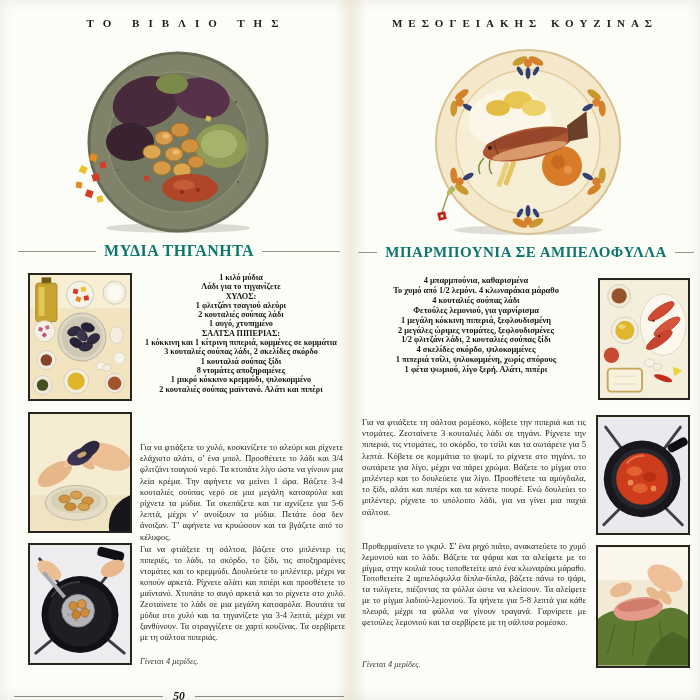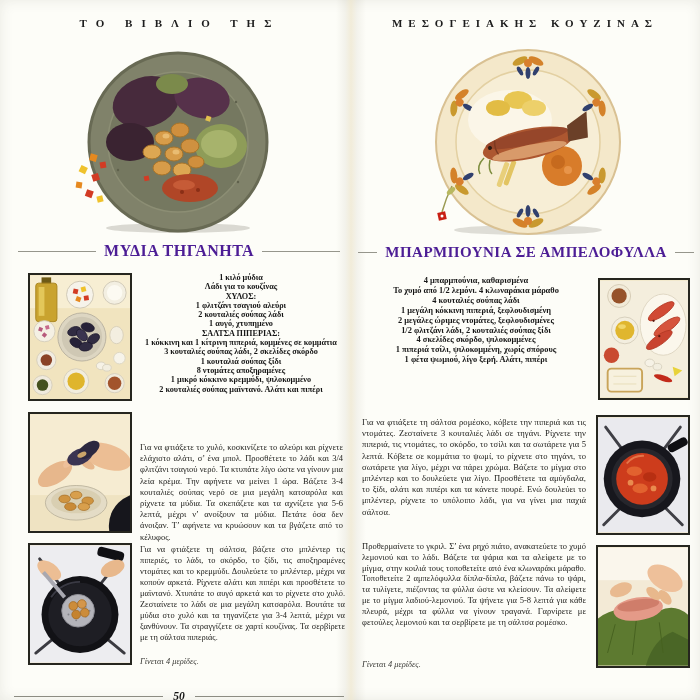--- a/index.html
+++ b/index.html
@@ -2,25 +2,25 @@
 <html><head>
 <meta charset="utf-8">
 <style>
   html,body{margin:0;padding:0;}
   body{width:700px;height:700px;background:#ffffff;font-family:"Liberation Serif",serif;}
   .spread{position:relative;width:700px;height:700px;background:#fdfdf8;overflow:hidden;
           box-shadow:inset 0 0 14px rgba(60,55,40,.10);}
   .gutter{position:absolute;left:336px;top:0;width:30px;height:700px;
     background:linear-gradient(90deg,rgba(0,0,0,0) 0%,rgba(110,100,70,.07) 30%,rgba(232,222,192,.55) 50%,rgba(110,100,70,.07) 70%,rgba(0,0,0,0) 100%);}
   .hdr{position:absolute;top:17px;font-size:11px;font-weight:600;color:#1d1d1d;text-align:center;white-space:nowrap;}
-  .hdr.left{left:4px;width:352px;letter-spacing:9px;}
+  .hdr.left{left:11px;width:352px;letter-spacing:9px;}
   .hdr.right{left:352px;width:346px;letter-spacing:6px;}
   .title-row{position:absolute;display:flex;align-items:center;}
   .title-row .rule{flex:1;height:1px;background:#96968c;}
-  .recipe-title{margin:0 8px;font-size:16px;font-weight:bold;letter-spacing:.5px;color:#4c1d95;white-space:nowrap;}
+  .recipe-title{margin:0 8px;font-size:16px;font-weight:bold;letter-spacing:.5px;color:#0f766e;white-space:nowrap;}
   .photo{position:absolute;border:2px solid #26261f;box-sizing:border-box;background:#f2e6c4;}
   .photo svg{display:block;width:100%;height:100%;}
   .mainphoto{position:absolute;}
   .mainphoto svg{display:block;width:100%;height:100%;}
   .ing-list{position:absolute;font-weight:bold;color:#161616;text-align:center;}
   .ing-list div{padding-left:9px;text-indent:-9px;}
   .ing-left{left:140px;top:273px;width:202px;font-size:8.2px;line-height:9.3px;}
   .ing-right{left:362px;top:276px;width:228px;font-size:8.4px;line-height:9.9px;}
   .step-text{position:absolute;text-align:justify;color:#22221f;}
   .st1l{left:140px;top:414px;width:203px;font-size:8.5px;line-height:11.2px;margin-top:28px;}
@@ -140,21 +140,21 @@
       <ellipse cx="80" cy="96" rx="4.5" ry="3.5" fill="#f2eee0" stroke="#d8d2c0"></ellipse>
       <ellipse cx="90" cy="62" rx="7" ry="9" fill="#f3eee0" stroke="#d8d0ba"></ellipse>
       <circle cx="93" cy="86" r="6" fill="#f7f4ea" stroke="#ddd6c4"></circle>
       <circle cx="88" cy="112" r="10" fill="#f0ebdc" stroke="#d6cfbc"></circle>
         <circle cx="88" cy="112" r="7" fill="#a2542c"></circle>
     </svg>
   </div>
 
   <div class="ing-list ing-left">
     <div>1 κιλό μύδια</div>
-    <div>Λάδι για το κουζίνας</div>
+    <div>Λάδι για το τηγανίζετε</div>
     <div>ΧΥΛΟΣ:</div>
     <div>1 φλιτζάνι τσαγιού αλεύρι</div>
     <div>2 κουταλιές σούπας λάδι</div>
     <div>1 αυγό, χτυπημένο</div>
     <div>ΣΑΛΤΣΑ ΠΙΠΕΡΙΑΣ:</div>
     <div>1 κόκκινη και 1 κίτρινη πιπεριά, κομμένες σε κομμάτια</div>
     <div>3 κουταλιές σούπας λάδι, 2 σκελίδες σκόρδο</div>
     <div>1 κουταλιά σούπας ξίδι</div>
     <div>8 ντομάτες αποξηραμένες</div>
     <div>1 μικρό κόκκινο κρεμμύδι, ψιλοκομμένο</div>
@@ -313,20 +313,21 @@
   <div class="title-row" style="left:358px;top:244px;width:336px;">
     <div class="rule"></div>
     <div class="recipe-title" style="font-size:15px;">ΜΠΑΡΜΠΟΥΝΙΑ ΣΕ ΑΜΠΕΛΟΦΥΛΛΑ</div>
     <div class="rule"></div>
   </div>
 
   <div class="ing-list ing-right">
     <div>4 μπαρμπούνια, καθαρισμένα</div>
     <div>Το χυμό από 1/2 λεμόνι. 4 κλωναράκια μάραθο</div>
     <div>4 κουταλιές σούπας λάδι</div>
+    <div>Φετούλες λεμονιού, για γαρνίρισμα</div>
     <div>1 μεγάλη κόκκινη πιπεριά, ξεφλουδισμένη</div>
     <div>2 μεγάλες ώριμες ντομάτες, ξεφλουδισμένες</div>
     <div>1/2 φλιτζάνι λάδι, 2 κουταλιές σούπας ξίδι</div>
     <div>4 σκελίδες σκόρδο, ψιλοκομμένες</div>
     <div>1 πιπεριά τσίλι, ψιλοκομμένη, χωρίς σπόρους</div>
     <div>1 φέτα ψωμιού, λίγο ξερή. Αλάτι, πιπέρι</div>
   </div>
 
   <div class="photo" style="left:598px;top:278px;width:92px;height:122px;">
     <svg viewBox="0 0 92 122">

